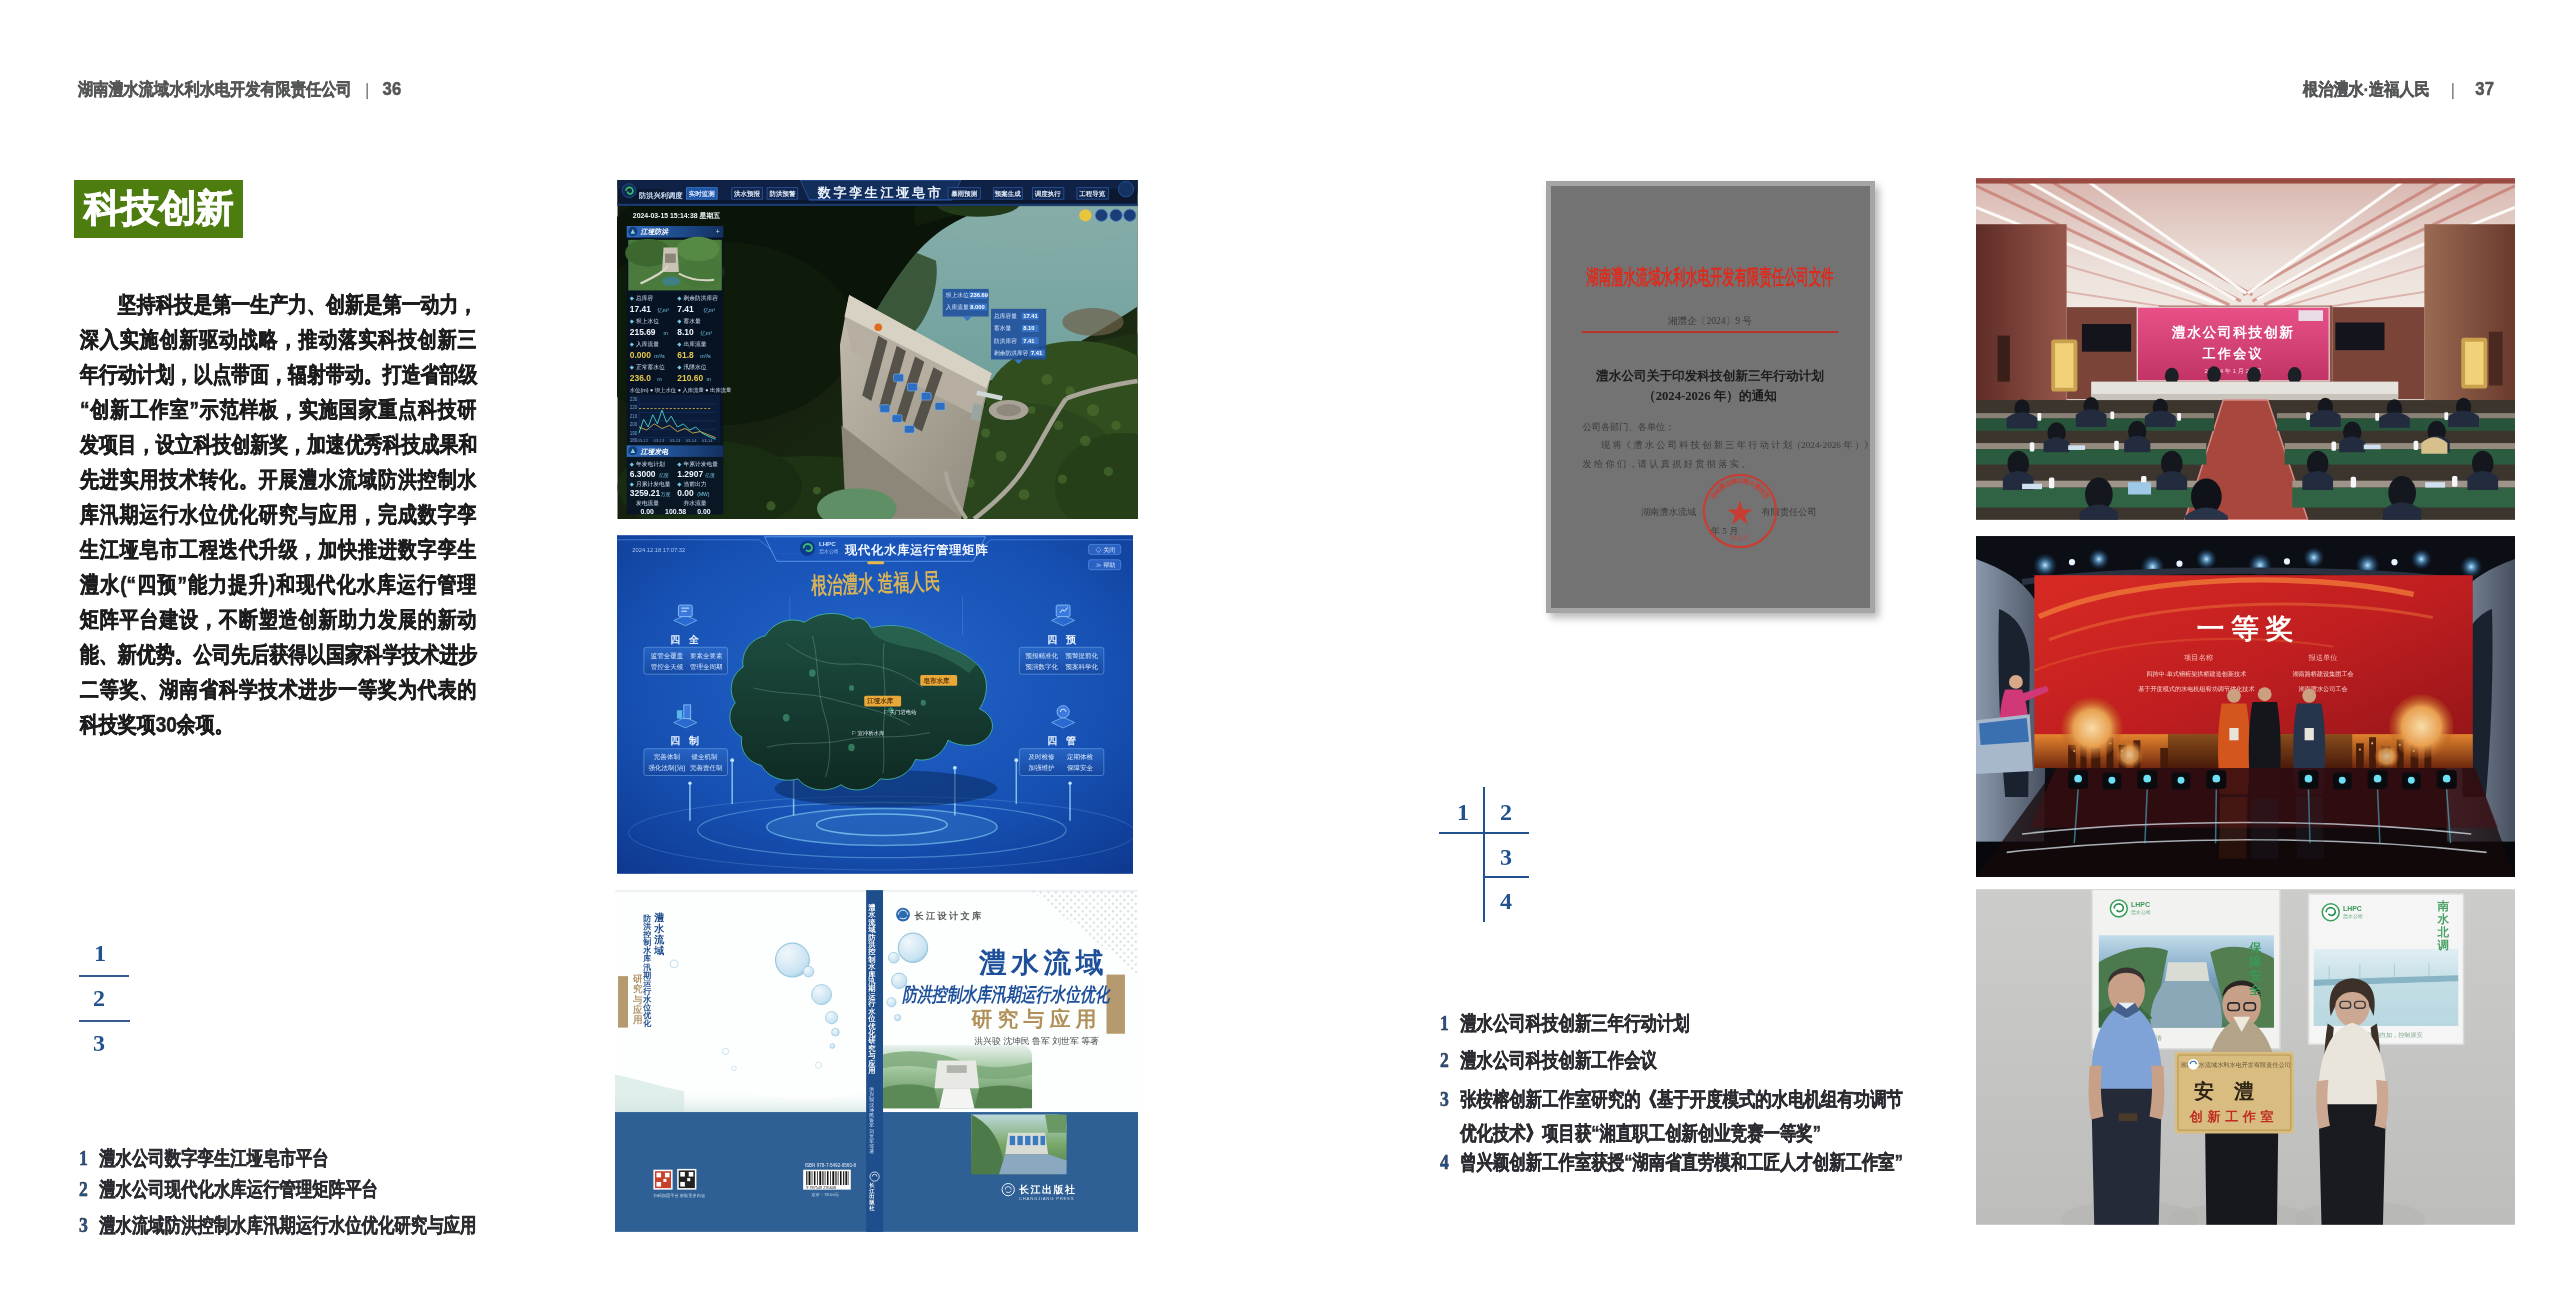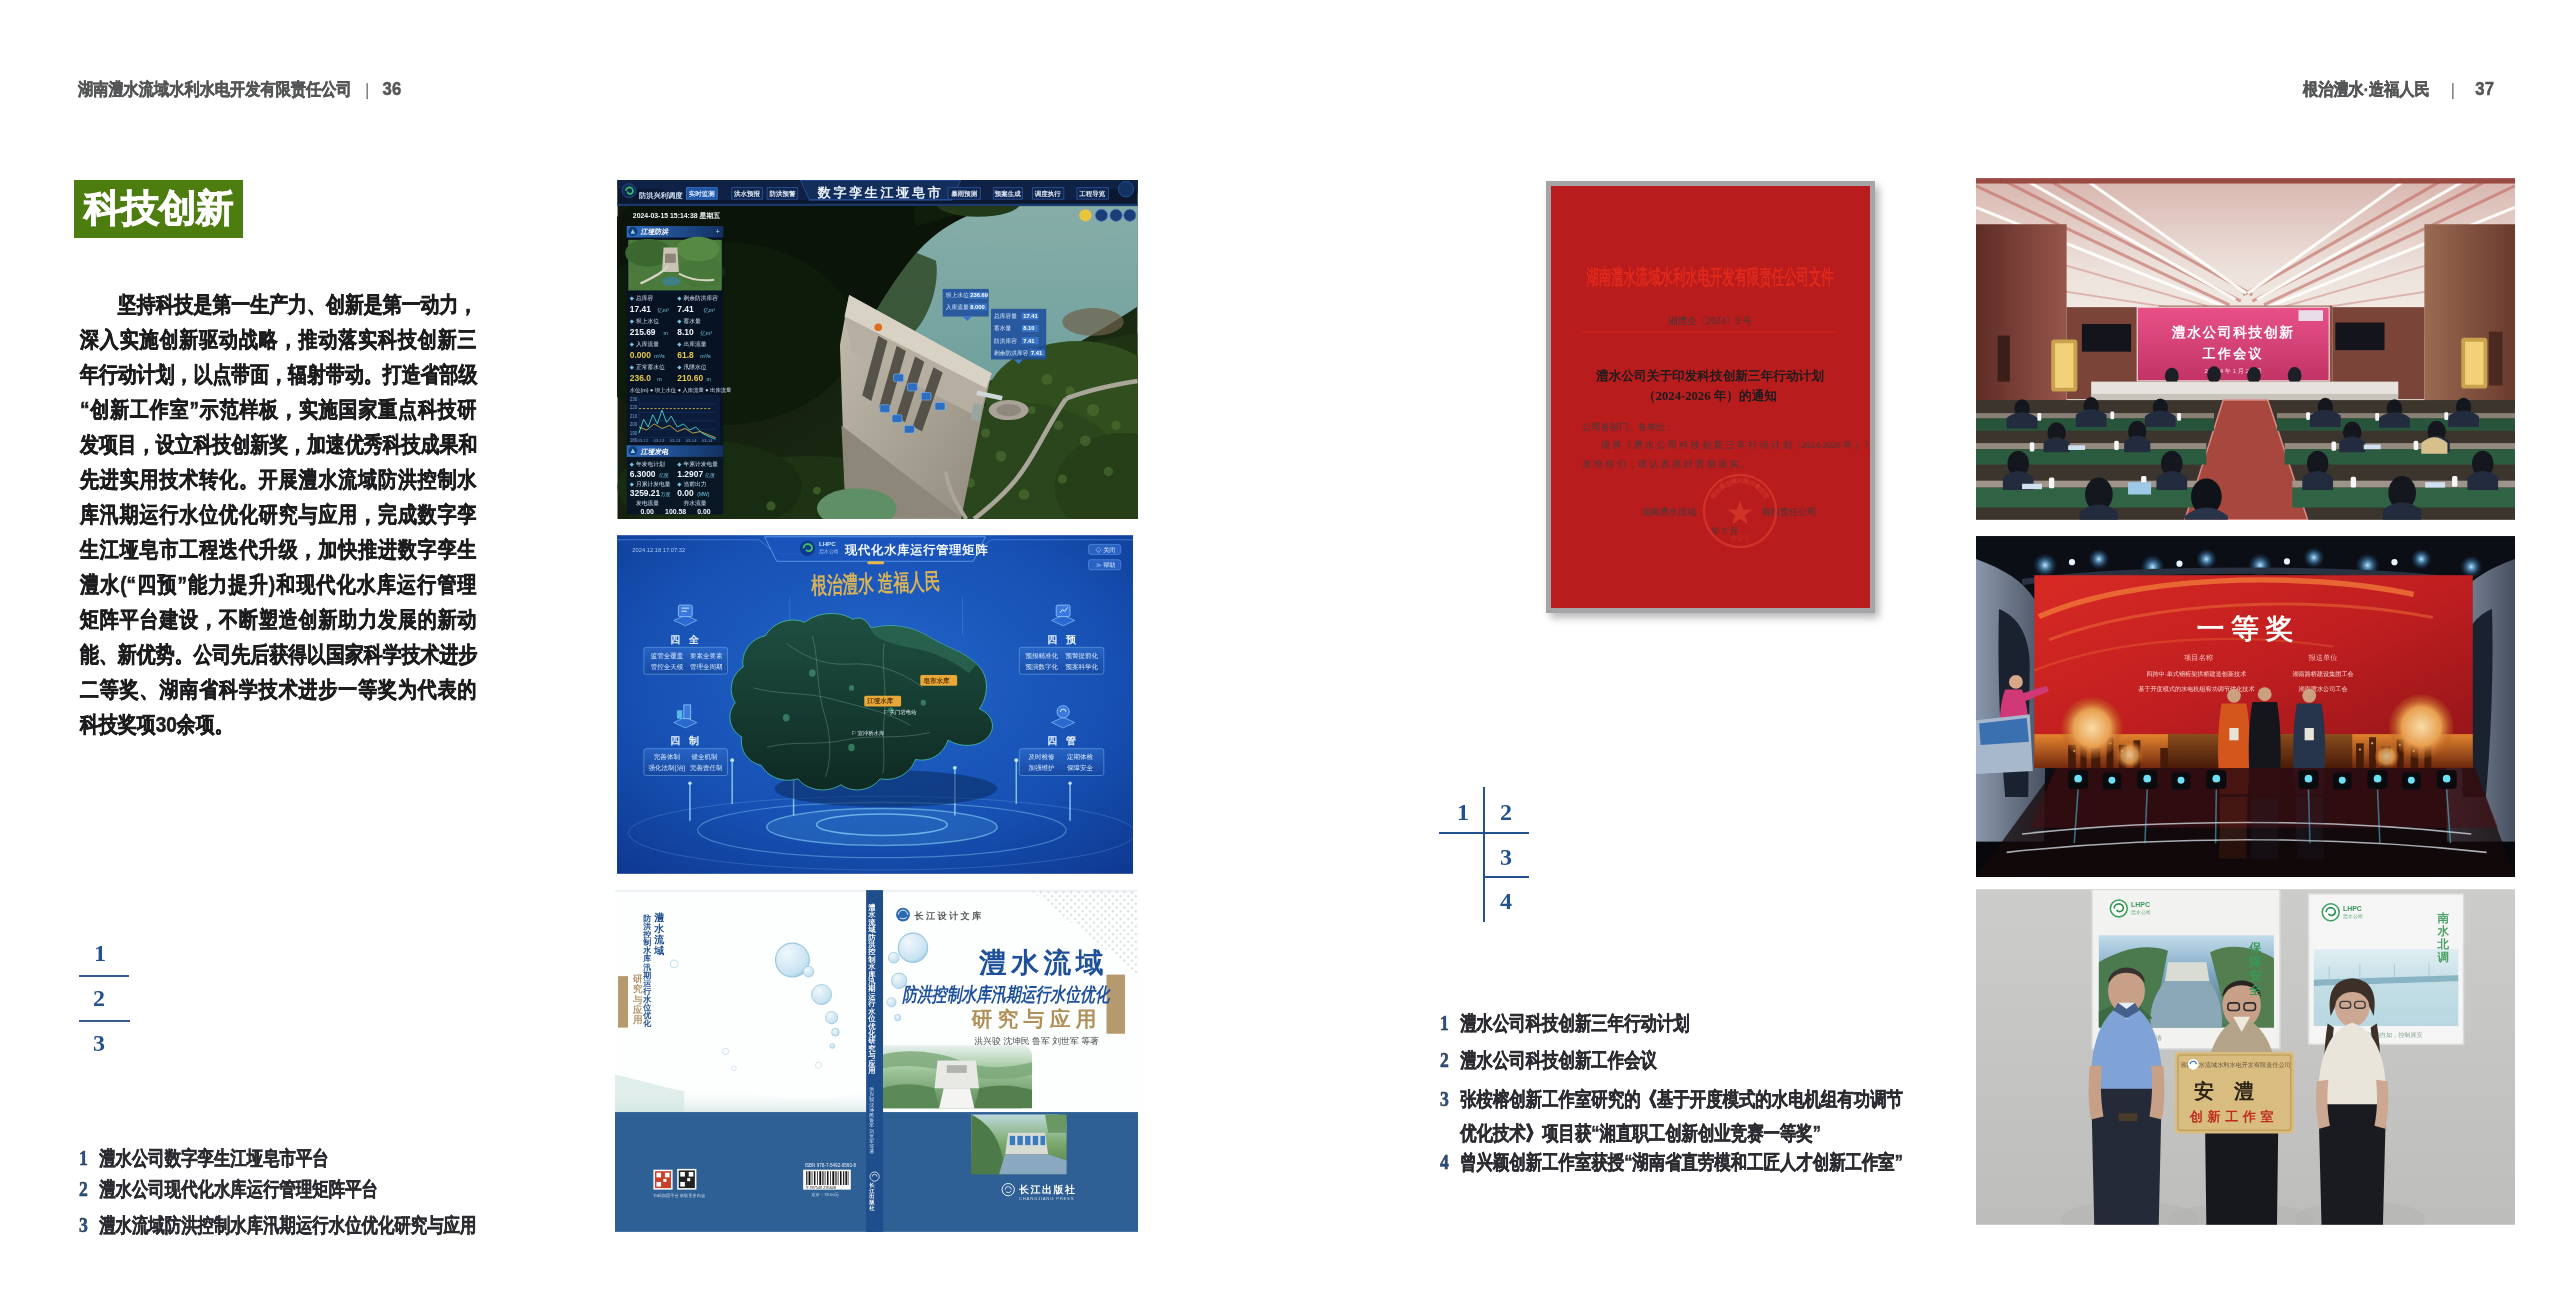--- a/index.html
+++ b/index.html
@@ -669,21 +669,21 @@
     <text x="526" y="404" font-size="5.5" fill="#cfdce8" letter-spacing="1">CHANGJIANG PRESS</text>
   </svg>
   <div class="vcol" style="left:39px;top:21.5px;font-size:10px;width:10.7px;line-height:11px;color:#1d4d8c;">澧水流域</div>
   <div class="vcol" style="left:28px;top:25px;font-size:8px;width:8.4px;line-height:8.1px;color:#1d4d8c;">防洪控制水库汛期运行水位优化</div>
   <div class="vcol" style="left:17.7px;top:84px;font-size:9.6px;width:10px;line-height:10.3px;color:#b49a6e;">研究与应用</div>
   <div class="vcol" style="left:253px;top:14px;font-size:7.3px;width:7.7px;line-height:7.4px;color:#fff;">澧水流域防洪控制水库汛期运行水位优化研究与应用</div>
   <div class="vcol" style="left:254px;top:197px;font-size:5px;width:5.4px;line-height:5.2px;color:#cfe0f2;font-weight:normal;">洪兴骏沈坤民鲁军刘世军等著</div>
   <div class="vcol" style="left:254px;top:293px;font-size:5.4px;width:6.1px;line-height:5.7px;color:#fff;">长江出版社</div>
   </div>
 
-  <div class="abs" id="img4" style="left:1546px;top:181px;width:329px;height:432px;background:#b91c1c;border:5.4px solid #a5a5a7;box-sizing:border-box;box-shadow:3.8px 4.6px 7.7px rgba(0,0,0,0.28);">
+  <div class="abs" id="img4" style="left:1546px;top:181px;width:329px;height:432px;background:#737373;border:5.4px solid #a5a5a7;box-sizing:border-box;box-shadow:3.8px 4.6px 7.7px rgba(0,0,0,0.28);">
     <svg width="318" height="422" viewBox="0 0 414 549" xmlns="http://www.w3.org/2000/svg" style="position:absolute;left:0;top:0;">
       <text x="207" y="128" font-size="27" font-weight="bold" fill="#e0291a" text-anchor="middle" font-family="'Liberation Serif',serif" textLength="322" lengthAdjust="spacingAndGlyphs">湖南澧水流域水利水电开发有限责任公司文件</text>
       <text x="207" y="180" font-size="12.5" fill="#3a3a3c" text-anchor="middle" font-family="'Liberation Serif',serif">湘澧企〔2024〕9 号</text>
       <rect x="40" y="189" width="334" height="2" fill="#cc2217"></rect>
       <text x="207" y="252" font-size="16.5" font-weight="bold" fill="#1c1c1e" text-anchor="middle" font-family="'Liberation Serif',serif">澧水公司关于印发科技创新三年行动计划</text>
       <text x="207" y="278" font-size="16.5" font-weight="bold" fill="#1c1c1e" text-anchor="middle" font-family="'Liberation Serif',serif">（2024-2026 年）的通知</text>
       <g font-size="12" fill="#3c3c3e" font-family="'Liberation Serif',serif">
         <text x="41" y="317">公司各部门、各单位：</text>
         <text x="65" y="341">现 将《 澧 水 公 司 科 技 创 新 三 年 行 动 计 划（2024-2026 年 ）》印</text>
         <text x="41" y="365">发 给 你 们 ，请 认 真 抓 好 贯 彻 落 实 。</text>
@@ -1157,15 +1157,15 @@
       <path d="M522,175 C528,210 528,250 522,285 L512,282 C518,250 518,215 514,180 Z" fill="#3c3028"></path>
       <rect x="474" y="146" width="14" height="9" rx="4" fill="none" stroke="#3a3a3c" stroke-width="1.8"></rect>
       <rect x="493" y="146" width="14" height="9" rx="4" fill="none" stroke="#3a3a3c" stroke-width="1.8"></rect>
       <path d="M446,280 C444,230 456,184 490,174 C524,184 536,230 534,280 L530,318 L450,318 Z" fill="#e9e5da"></path>
       <path d="M446,280 L450,437 L530,437 L534,280 Z" fill="#1a1b20"></path>
       <path d="M444,250 C442,275 443,295 447,312 L461,308 C457,288 457,268 459,248 Z" fill="#cca892"></path>
       <path d="M536,250 C538,275 537,295 533,312 L519,308 C523,288 523,268 521,248 Z" fill="#cca892"></path>
     </g>
   </svg>
   <div class="vcol" style="left:273px;top:52px;font-size:12.3px;width:13px;line-height:14px;color:#3a9858;font-family:'Liberation Serif',serif;">保障安全</div>
-  <div class="vcol" style="left:461px;top:10.7px;font-size:11.5px;width:12.3px;line-height:13px;color:#4aa065;font-family:Liberation Sans, sans-serif;margin-top:12px;">南水北调</div>
+  <div class="vcol" style="left:461px;top:10.7px;font-size:11.5px;width:12.3px;line-height:13px;color:#4aa065;font-family:Liberation Sans, sans-serif;">南水北调</div>
   </div>
 
 
 </body></html>

